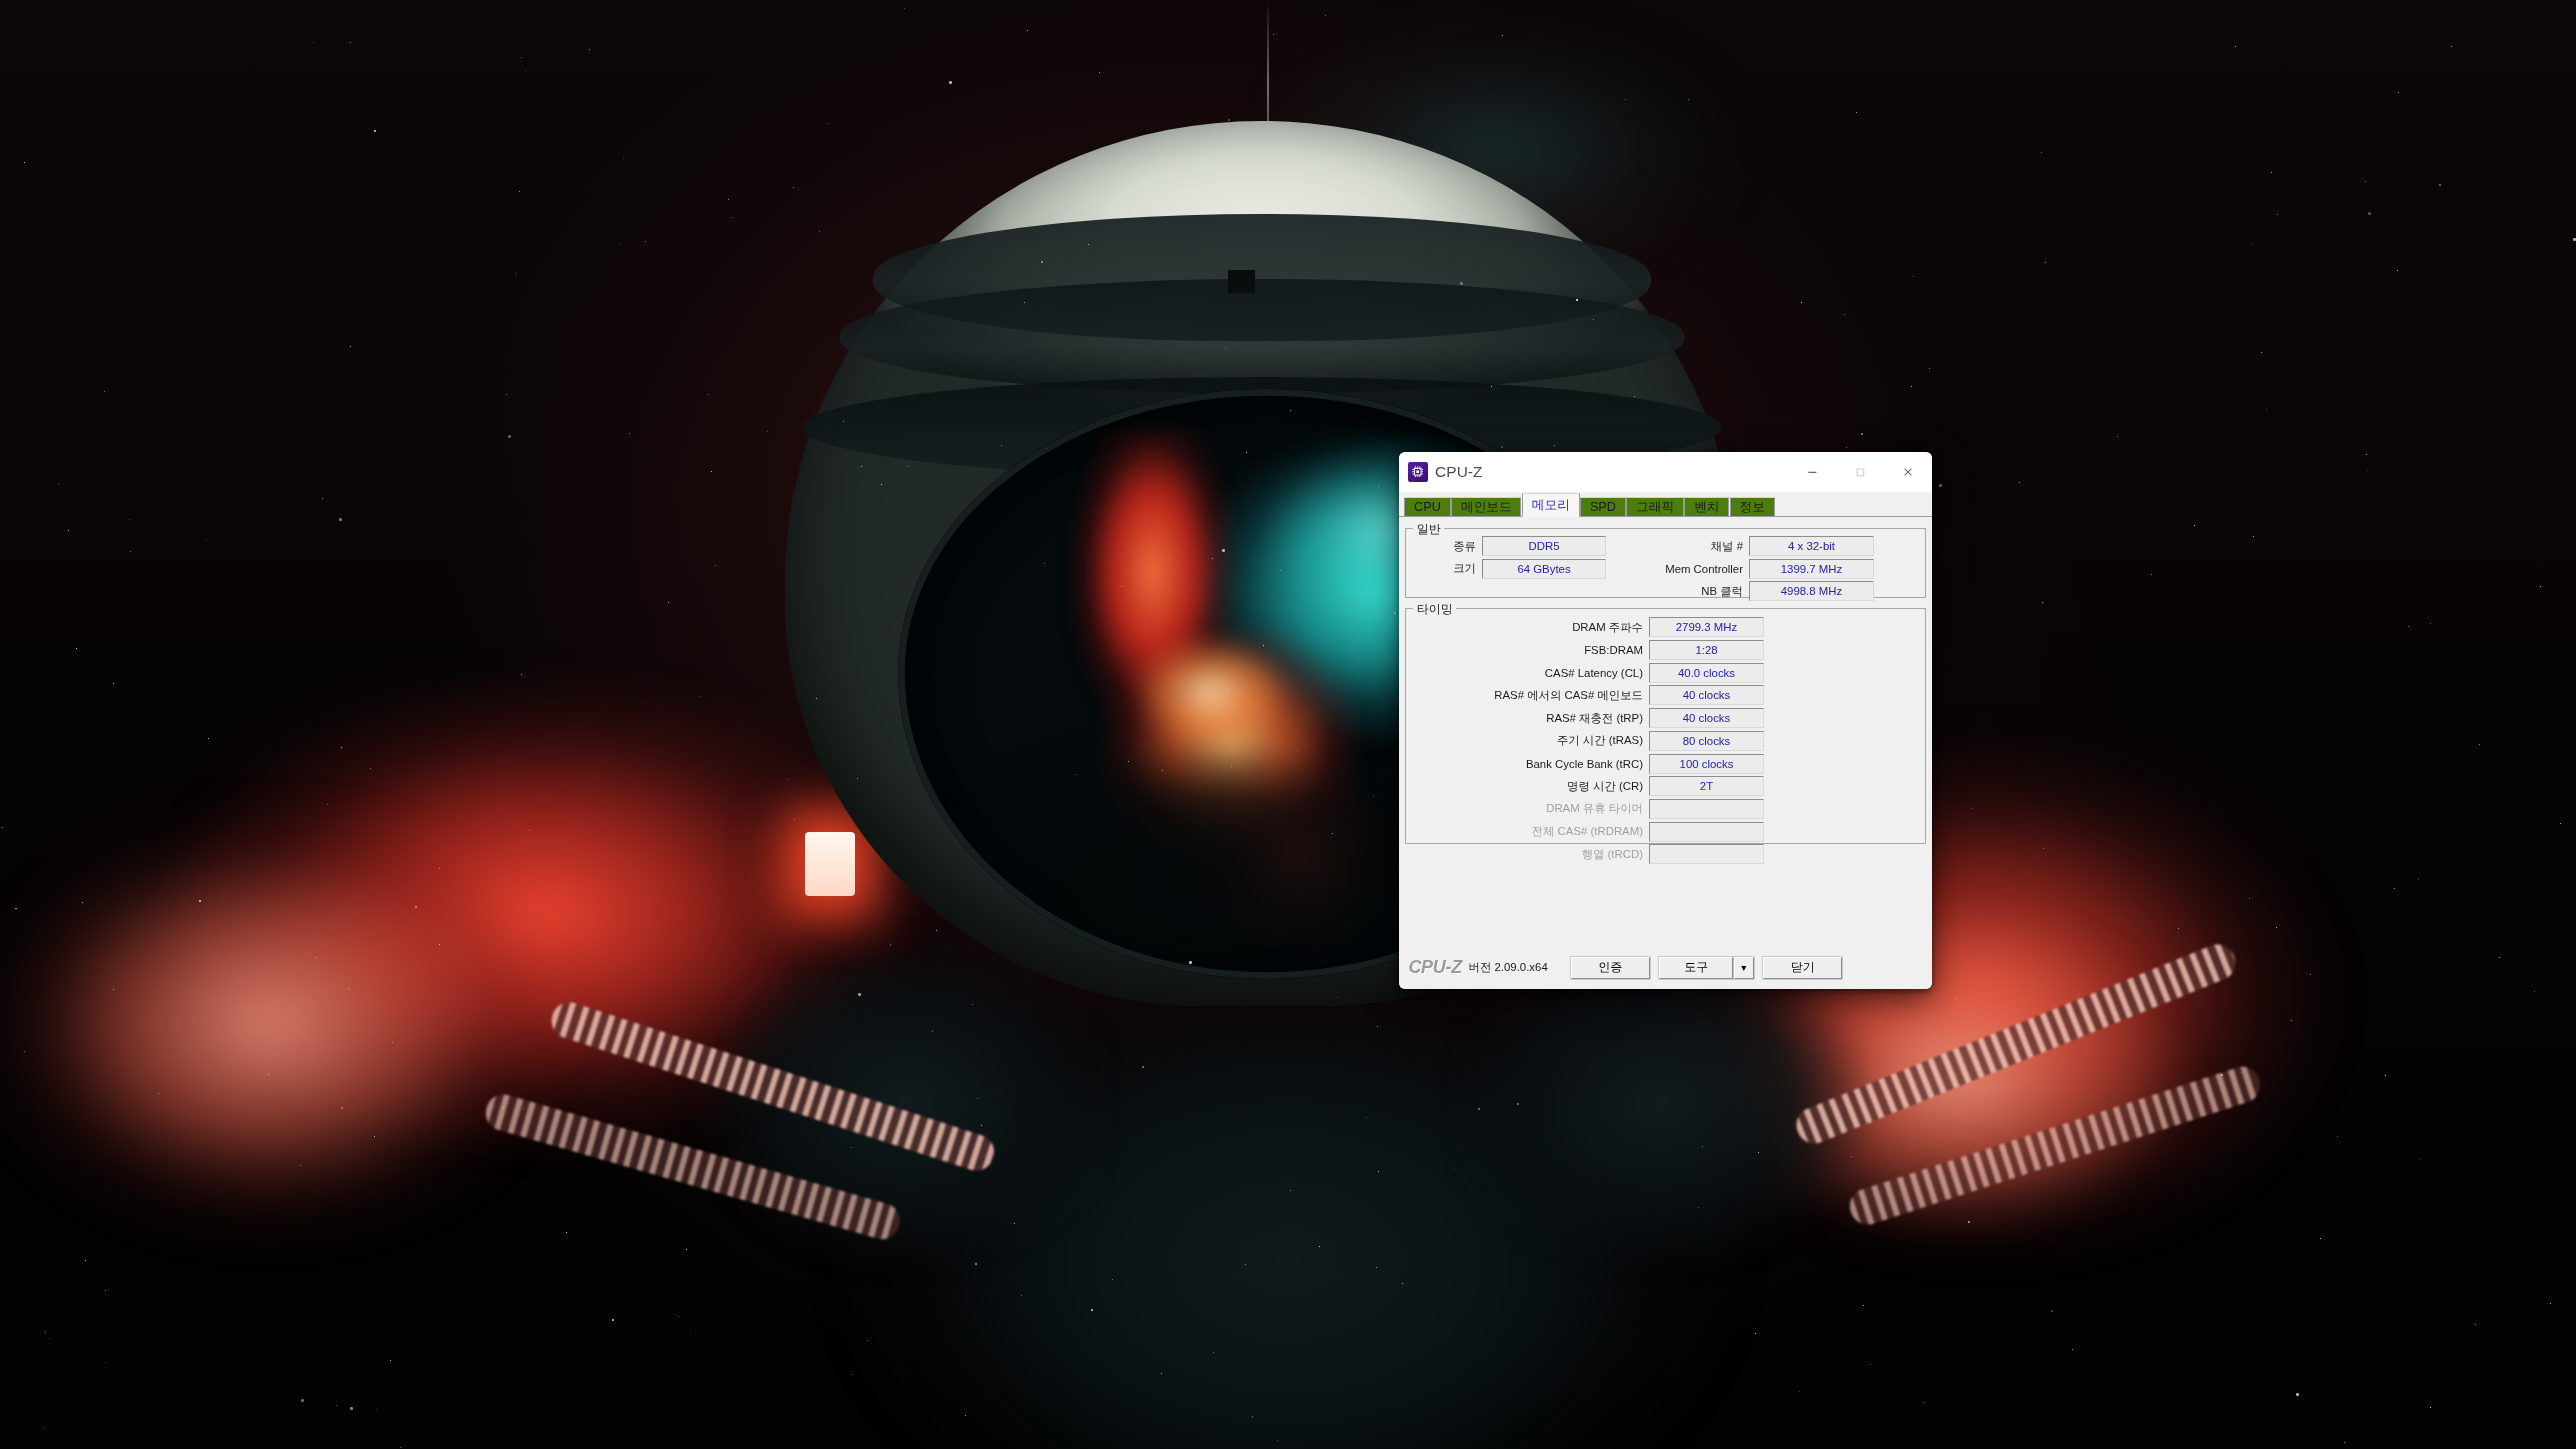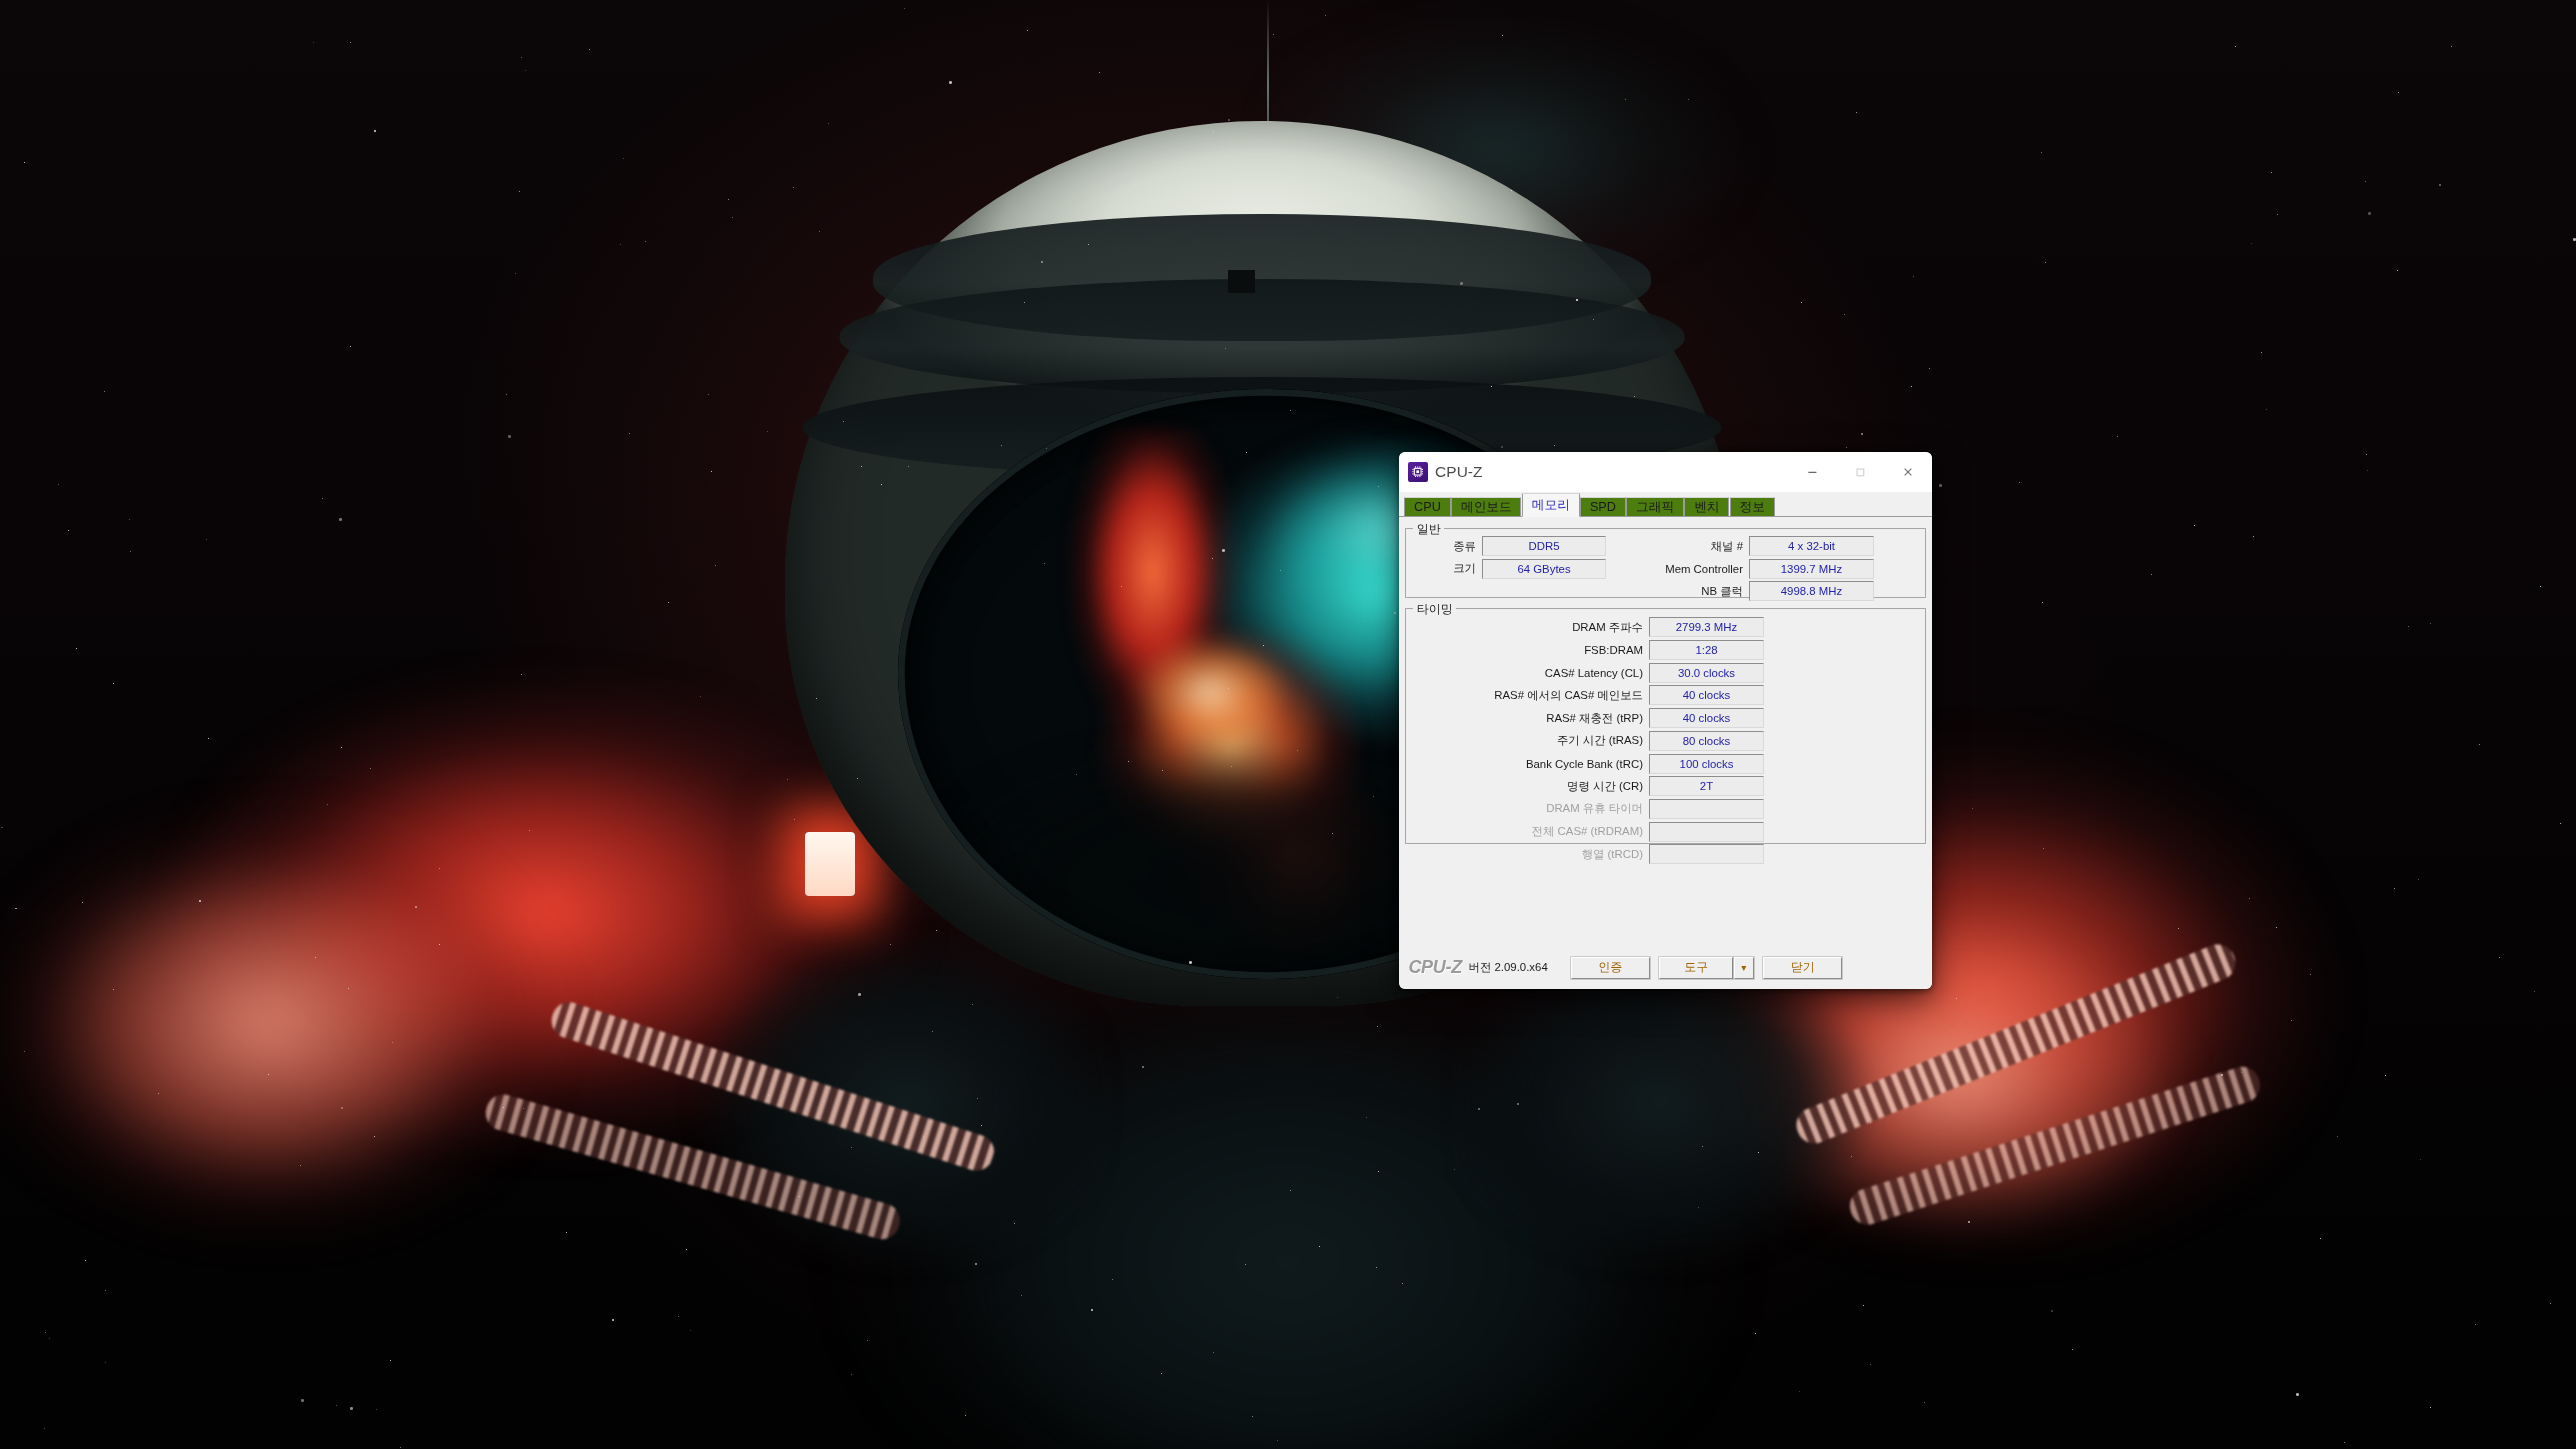--- a/index.html
+++ b/index.html
@@ -356,21 +356,21 @@
   }
   .btn {
     height: 22px;
     background: #efefef;
     border-top: 0.7px solid #ffffff;
     border-left: 0.7px solid #ffffff;
     border-right: 0.7px solid #8a8a8a;
     border-bottom: 0.7px solid #8a8a8a;
     box-shadow: 0 0 0 0.7px #b9b9b9;
     font-size: 12px;
-    color: #a16207;
+    color: #000000;
     display: flex; align-items: center; justify-content: center;
   }
   #btn-validate { width: 79px; margin-left: 23px; }
   #btn-tools { width: 74px; margin-left: 9.4px; }
   #btn-tools-arrow {
     width: 20px; margin-left: 0.7px;
     font-size: 8.7px;
   }
   #btn-close { width: 79px; margin-left: 9.4px; }
 </style>
@@ -768,21 +768,21 @@
       </div>
 
       <div class="group" id="grp-timing">
         <div class="group-title">타이밍</div>
         <div id="tim-grid">
             <div class="lbl">DRAM 주파수</div>
             <div class="val">2799.3 MHz</div>
             <div class="lbl">FSB:DRAM</div>
             <div class="val">1:28</div>
             <div class="lbl">CAS# Latency (CL)</div>
-            <div class="val">30.0 clocks</div>
+            <div class="val">40.0 clocks</div>
             <div class="lbl">RAS# 에서의 CAS# 메인보드</div>
             <div class="val">40 clocks</div>
             <div class="lbl">RAS# 재충전 (tRP)</div>
             <div class="val">40 clocks</div>
             <div class="lbl">주기 시간 (tRAS)</div>
             <div class="val">80 clocks</div>
             <div class="lbl">Bank Cycle Bank (tRC)</div>
             <div class="val">100 clocks</div>
             <div class="lbl">명령 시간 (CR)</div>
             <div class="val">2T</div>

